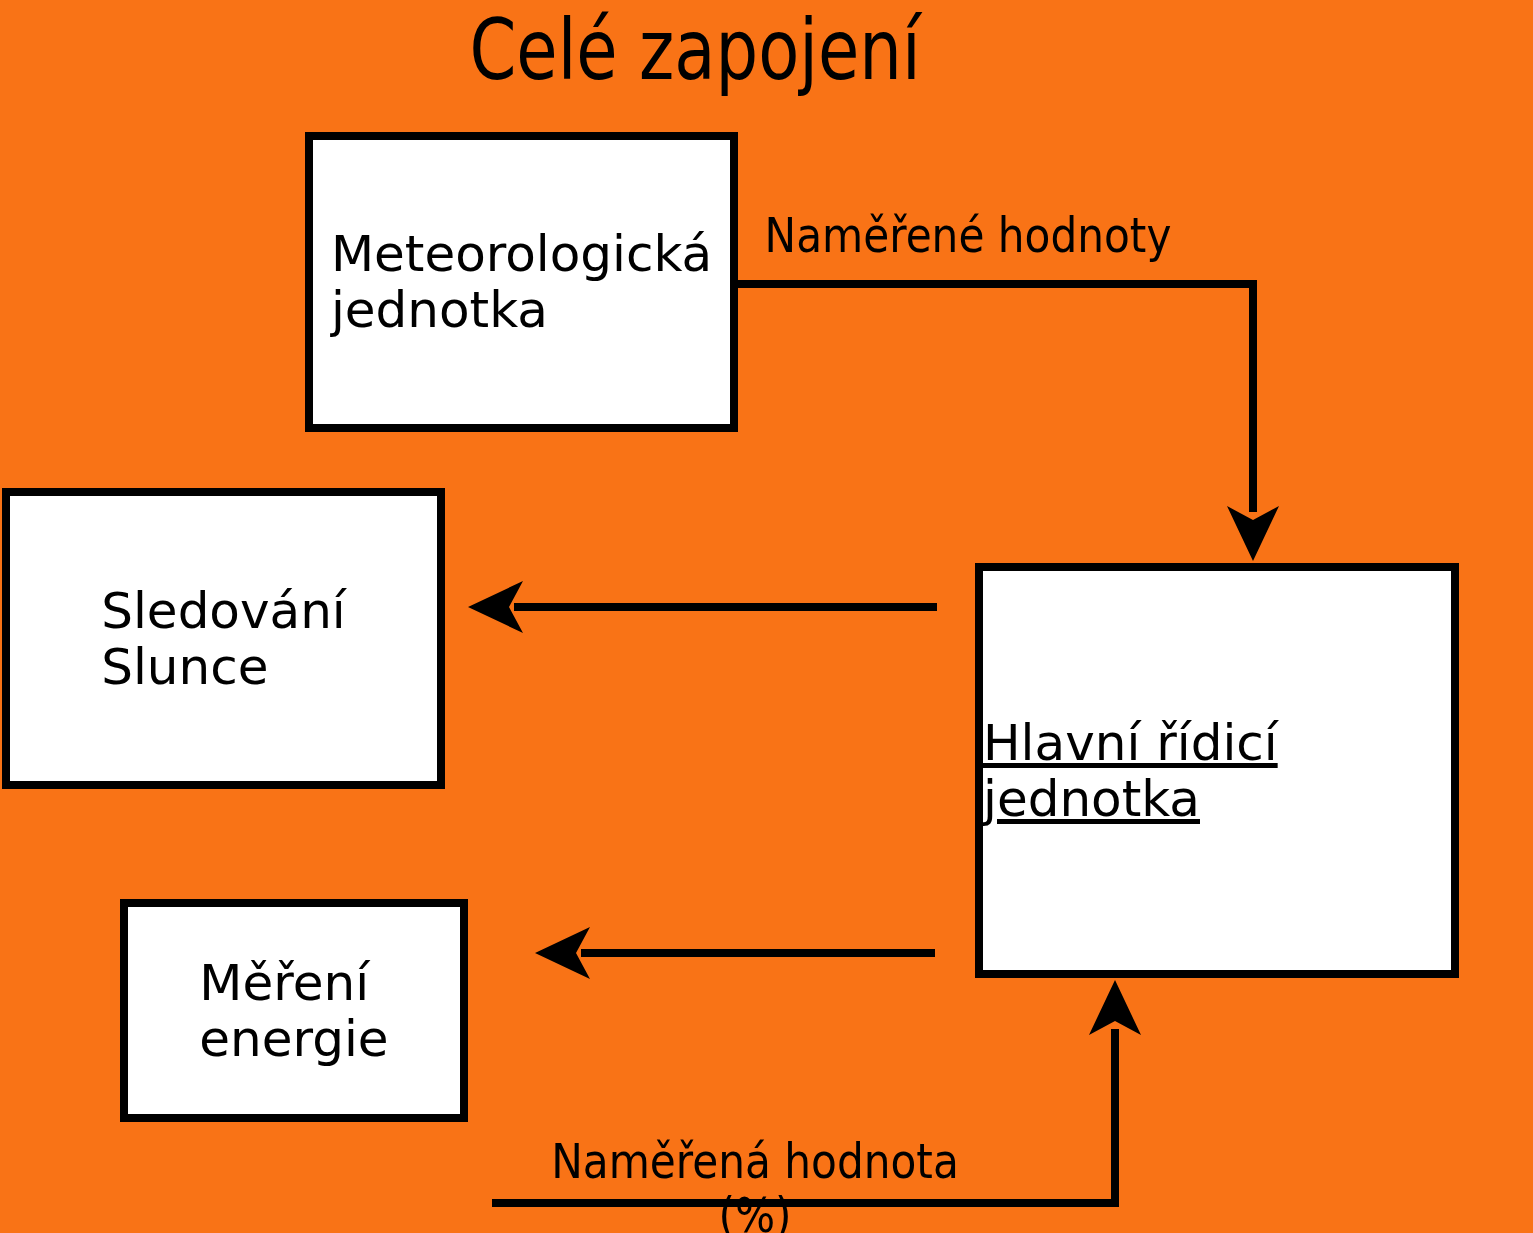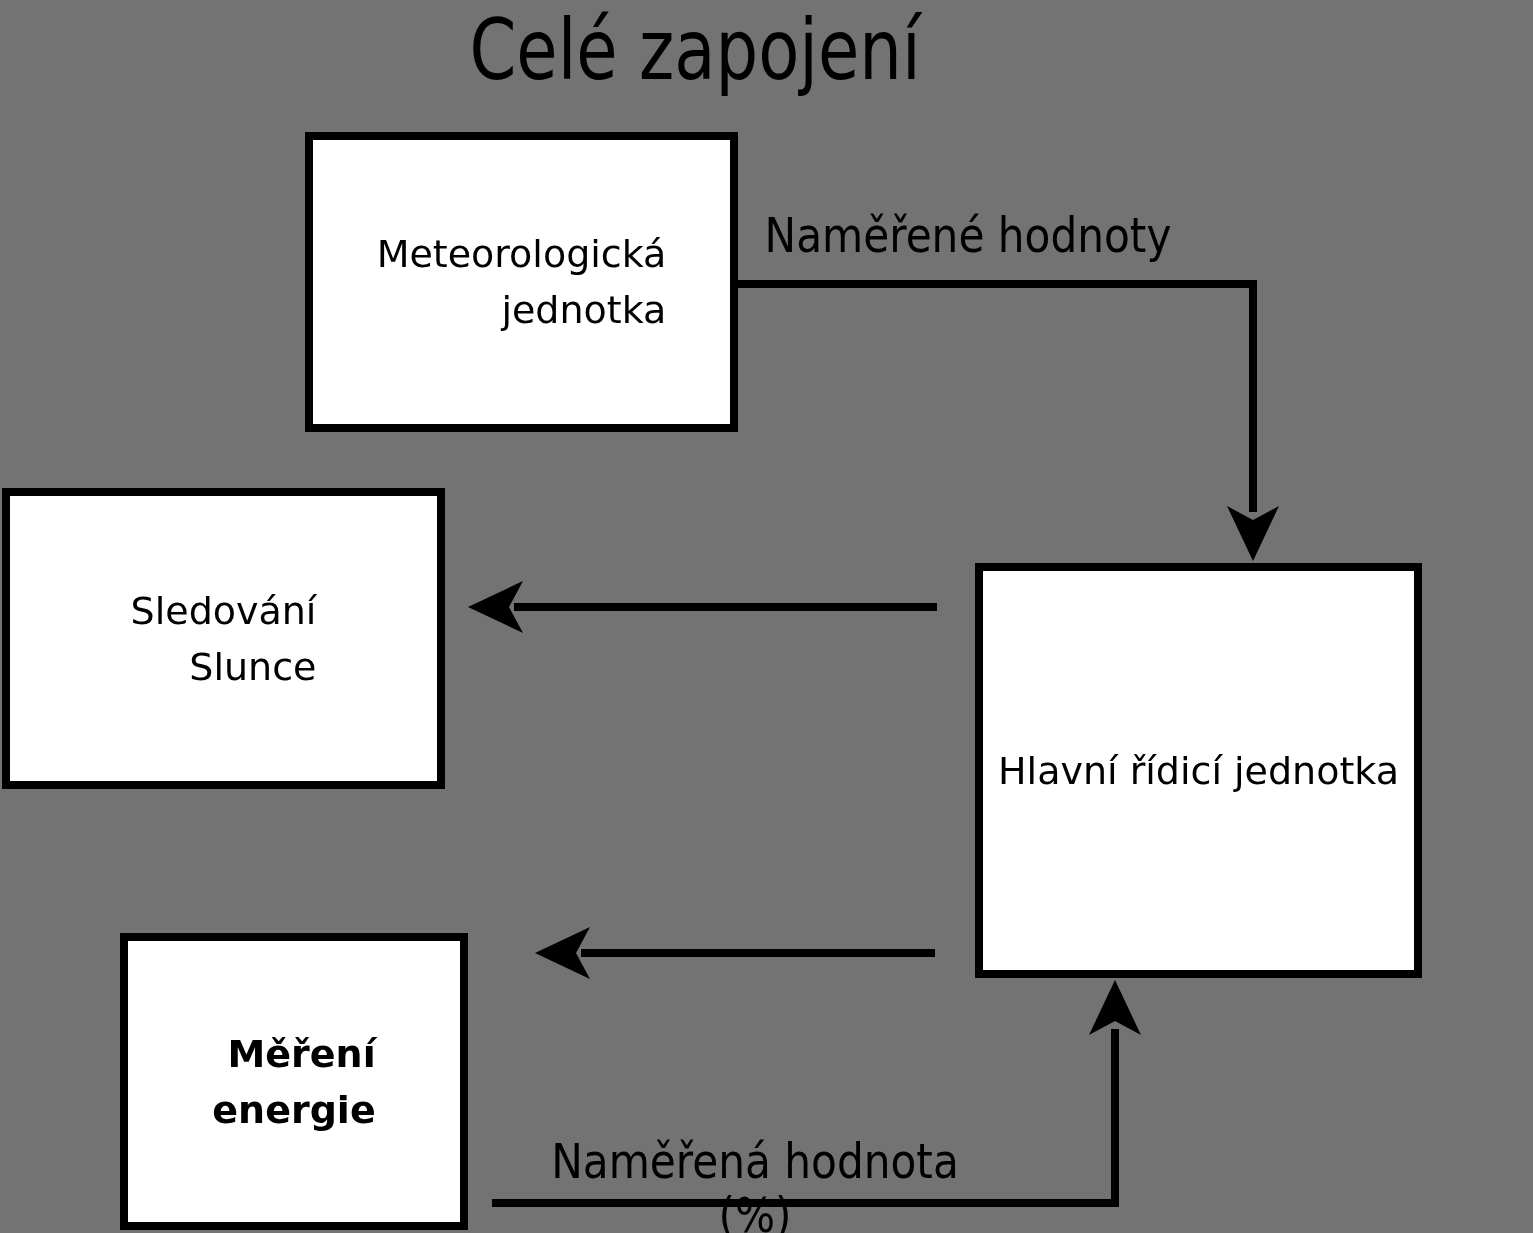--- a/index.html
+++ b/index.html
@@ -4,21 +4,21 @@
 <style>
   html, body {
     margin: 0;
     padding: 0;
     background: #ffffff;
   }
   #stage {
     position: relative;
     width: 1533px;
     height: 1233px;
-    background: #737373;
+    background: #f97316;
     font-family: "DejaVu Sans", "Liberation Sans", sans-serif;
     color: #000000;
     overflow: hidden;
   }
   #page-title {
     position: absolute;
     left: 395px;
     top: -6px;
     width: 600px;
     height: 112px;
@@ -32,29 +32,29 @@
   .box {
     position: absolute;
     border: 8px solid #000000;
     background: #ffffff;
     box-sizing: border-box;
     display: flex;
     align-items: center;
     justify-content: center;
   }
   .box-label {
-    font-size: 38px;
+    font-size: 50px;
     line-height: 56px;
-    text-align: right;
+    text-align: left;
     white-space: pre-line;
   }
   #box-meteo    { left: 305px; top: 132px;  width: 433px; height: 300px; }
   #box-sun      { left: 2px;   top: 488px;  width: 443px; height: 301px; }
-  #box-energy   { left: 120px; top: 933px;  width: 348px; height: 297px; font-weight: bold; }
-  #box-main     { left: 975px; top: 563px;  width: 447px; height: 415px; }
+  #box-energy   { left: 120px; top: 899px;  width: 348px; height: 223px; }
+  #box-main     { left: 975px; top: 563px;  width: 484px; height: 415px; text-decoration: underline; }
 
   .arrow-label {
     position: absolute;
     font-size: 48px;
     line-height: 54px;
     white-space: pre-line;
   }
   .centered { text-align: center; }
   .cond { transform: scaleX(0.88); transform-origin: 50% 50%; }
 

